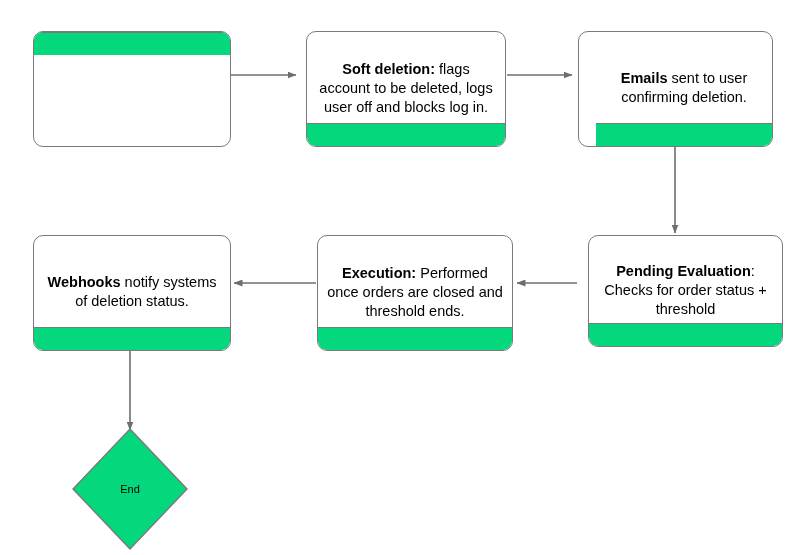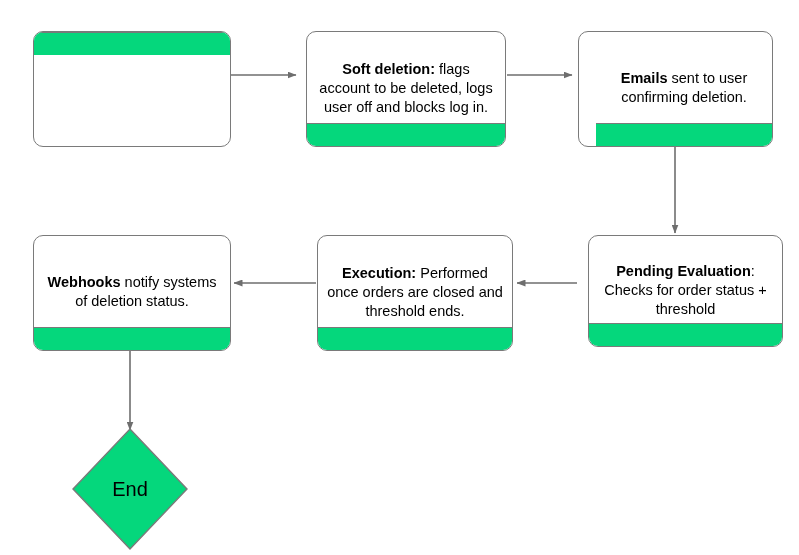--- a/index.html
+++ b/index.html
@@ -64,21 +64,21 @@
   }
   .diamond-label {
     position: absolute;
     left: 0;
     top: 0;
     width: 100%;
     height: 100%;
     display: flex;
     align-items: center;
     justify-content: center;
-    font-size: 20px;
+    font-size: 11px;
     color: #000000;
     pointer-events: none;
   }
 
   
   .connector {
     position: absolute;
     left: 0;
     top: 0;
     width: 799px;

